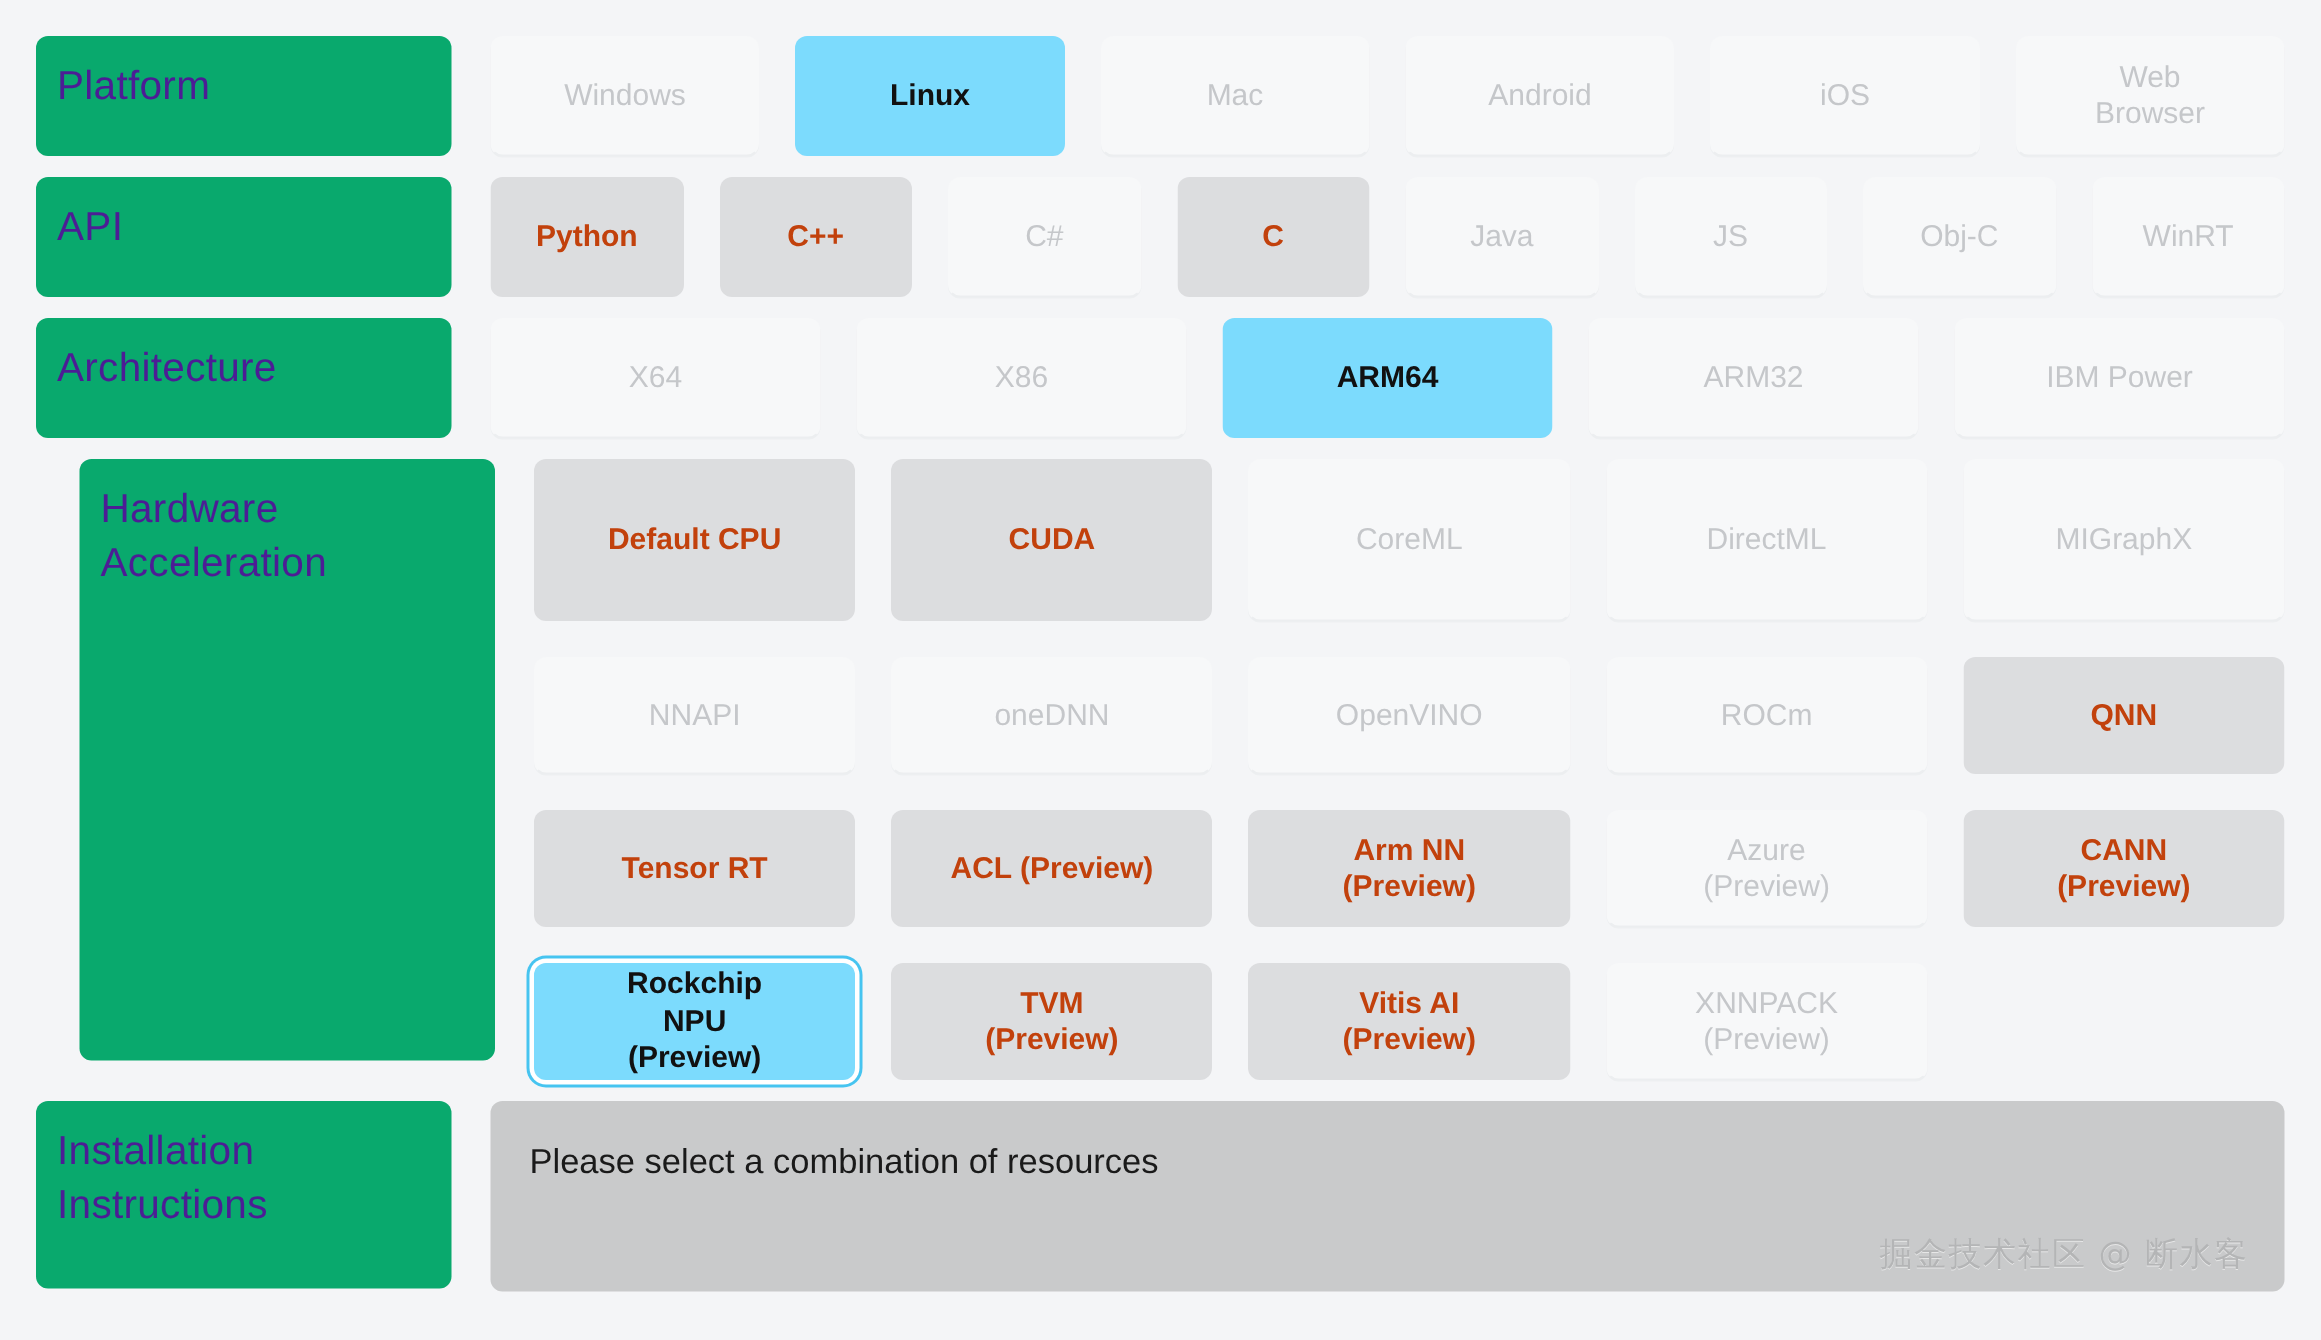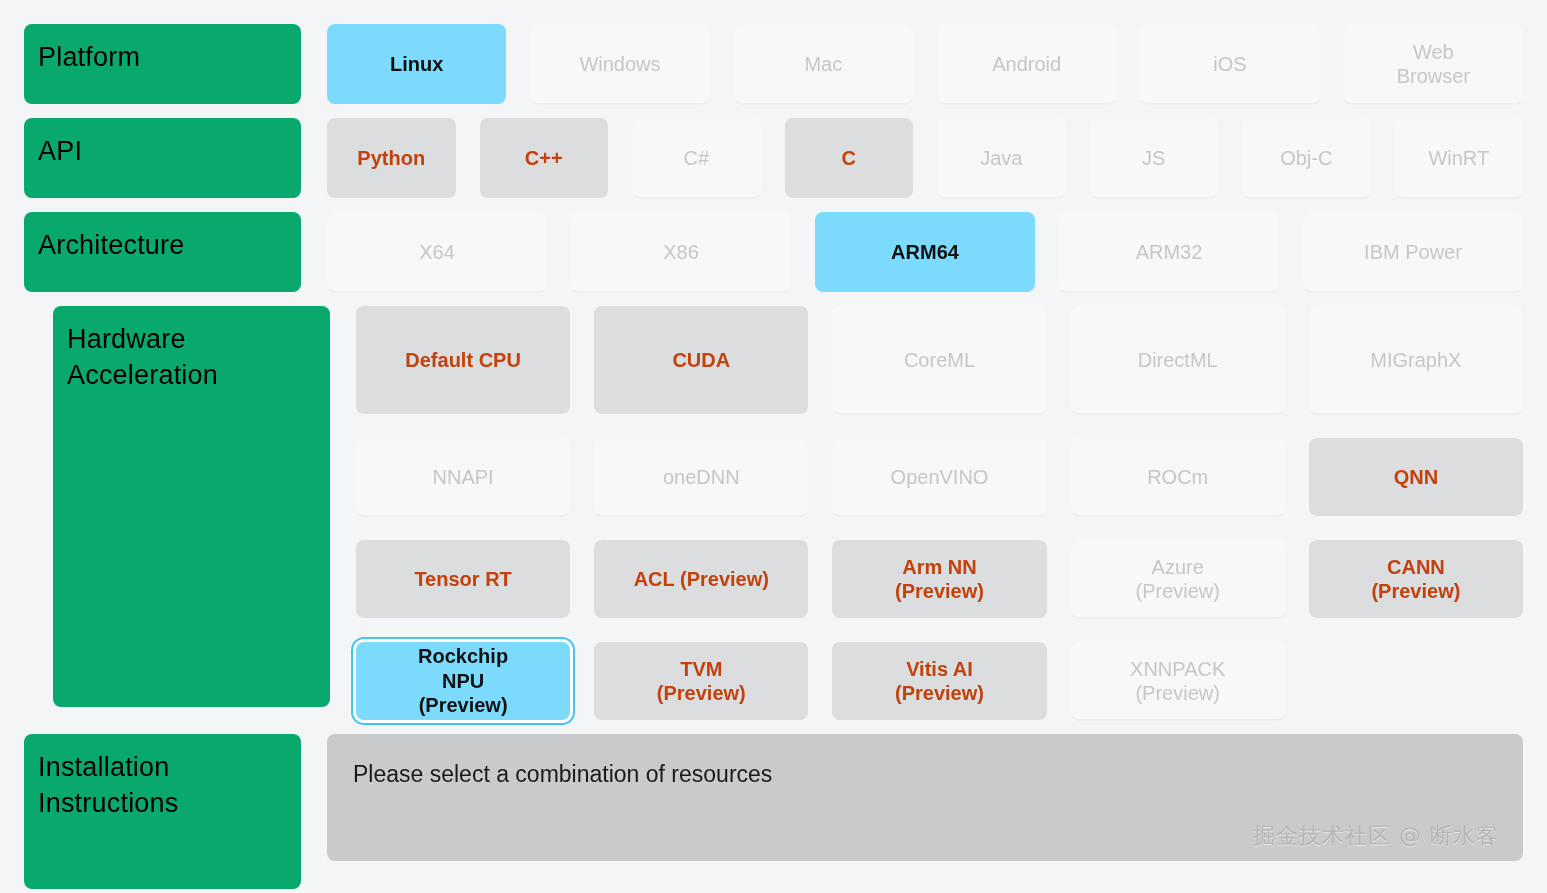--- a/index.html
+++ b/index.html
@@ -23,28 +23,28 @@
     margin-bottom: 14px;
   }
   .label-cell {
     width: 277px;
     flex: 0 0 277px;
     background: #09a96d;
     border-radius: 8px;
     display: flex;
     align-items: flex-start;
     padding: 16px 14px;
-    color: #000000;
+    color: #4c1d95;
     font-size: 27px;
     line-height: 1.32;
     font-weight: 400;
     letter-spacing: .2px;
   }
   .label-cell.tall-hw   { height: 401px; margin-left: 29px; }
-  .label-cell.tall-inst { height: 155px; }
+  .label-cell.tall-inst { height: 125px; }
 
   .cells {
     flex: 1 1 auto;
     margin-left: 26px;
     display: flex;
     flex-direction: column;
   }
 
   .grid {
     display: grid;
@@ -129,22 +129,22 @@
 </style>
 </head>
 <body>
 
 <div class="page">
 
   <div class="row">
     <div class="label-cell">Platform</div>
     <div class="cells">
       <div class="grid cols6">
+        <div class="opt h80 disabled">Windows</div>
         <div class="opt h80 selected">Linux</div>
-        <div class="opt h80 disabled">Windows</div>
         <div class="opt h80 disabled">Mac</div>
         <div class="opt h80 disabled">Android</div>
         <div class="opt h80 disabled">iOS</div>
         <div class="opt h80 disabled">Web
 Browser</div>
       </div>
     </div>
   </div>
 
   <div class="row">

